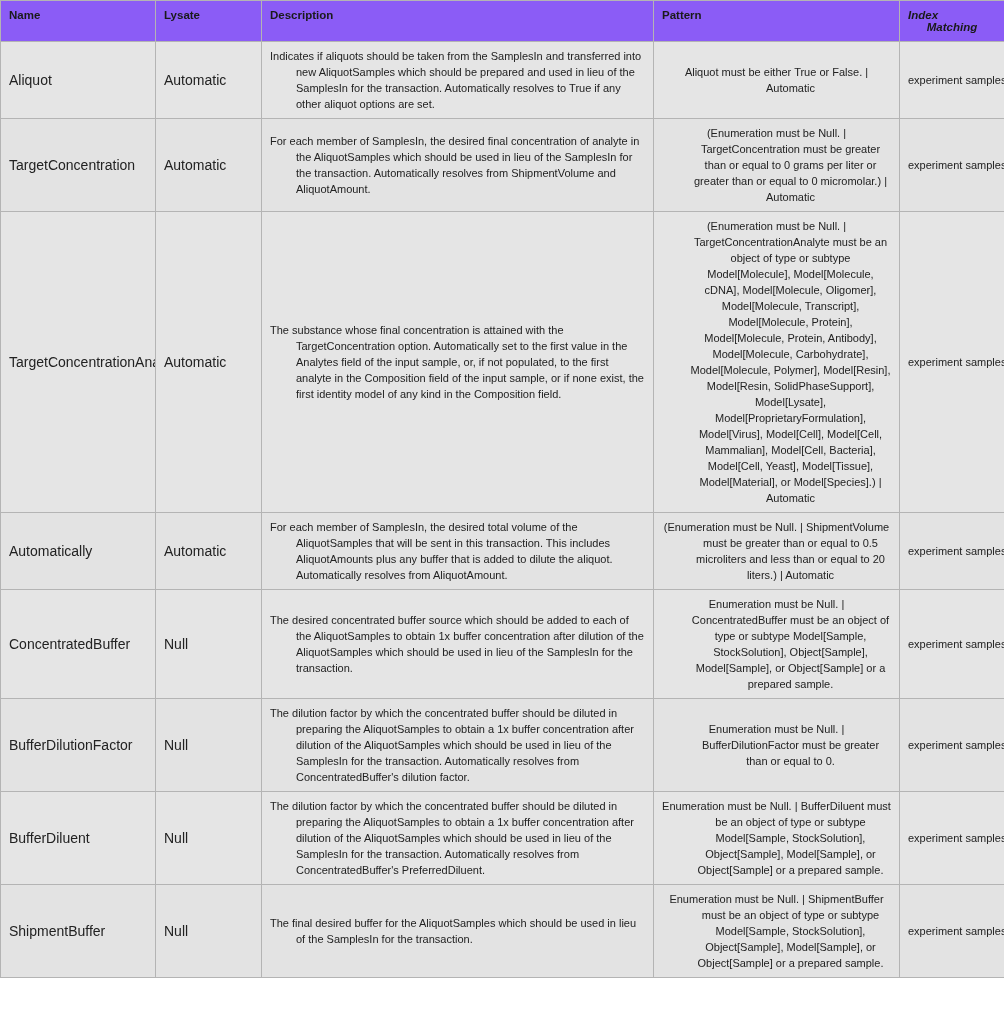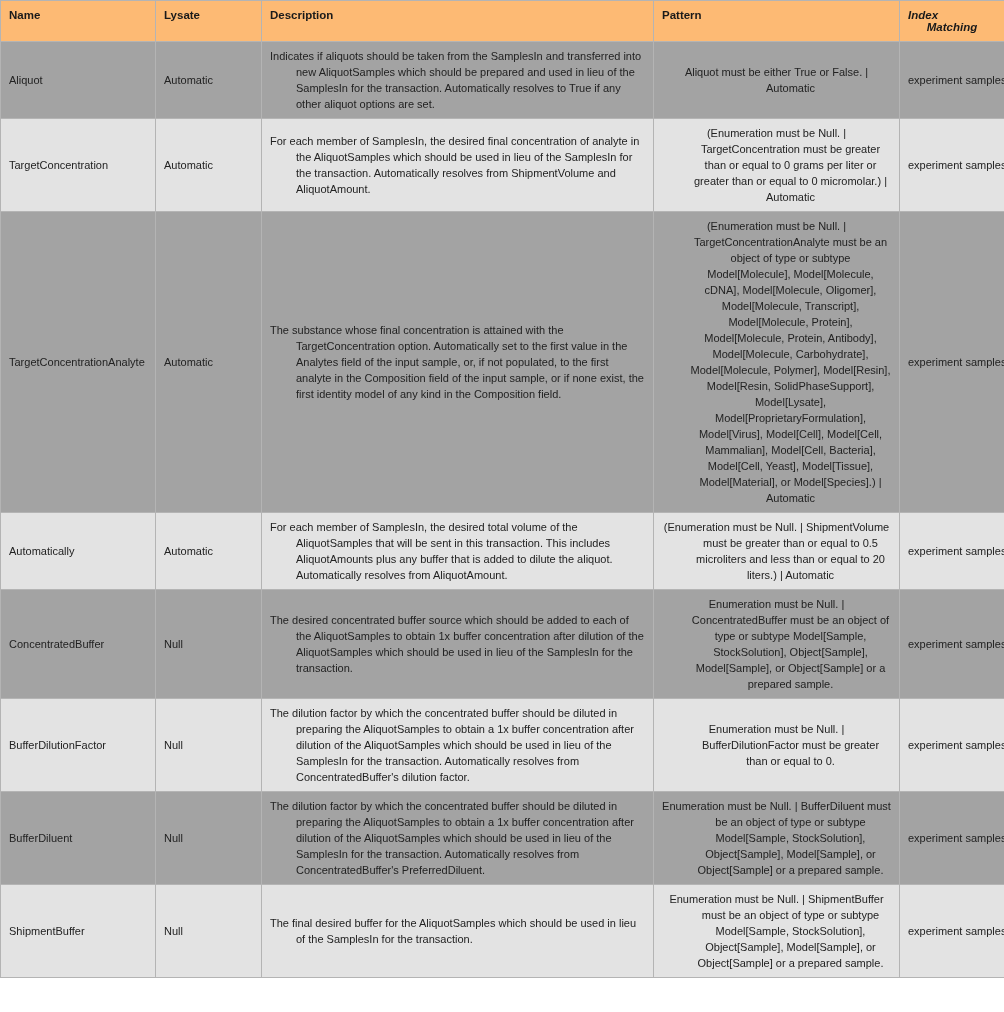--- a/index.html
+++ b/index.html
@@ -24,42 +24,42 @@
   table.opt-table col.c-pattern { width: 246px; }
   table.opt-table col.c-index   { width: 105px; }
 
   table.opt-table th,
   table.opt-table td {
     border: 1px solid #b4b4b4;
     vertical-align: middle;
     padding: 6px 8px;
   }
   table.opt-table thead th {
-    background: #fdba74;
+    background: #8b5cf6;
     font-weight: bold;
     font-size: 11.5px;
     color: #1a1a1a;
     text-align: left;
     padding-top: 8px;
     padding-bottom: 8px;
     vertical-align: top;
   }
   th.th-index {
     text-align: left;
     font-style: italic;
   }
   th.th-index .idx-line1 { display: block; text-align: left; }
   th.th-index .idx-line2 { display: block; text-align: center; }
 
-  tbody tr.row-odd td { background: #a3a3a3; }
+  tbody tr.row-odd td { background: #e5e5e5; }
   tbody tr.row-even td { background: #e3e3e3; }
 
   td.cell-name,
   td.cell-default {
-    font-size: 11px;
+    font-size: 14px;
     color: #222;
     white-space: nowrap;
     overflow: hidden;
   }
   td.cell-index {
     font-size: 11px;
     color: #222;
     text-align: left;
     white-space: nowrap;
   }

